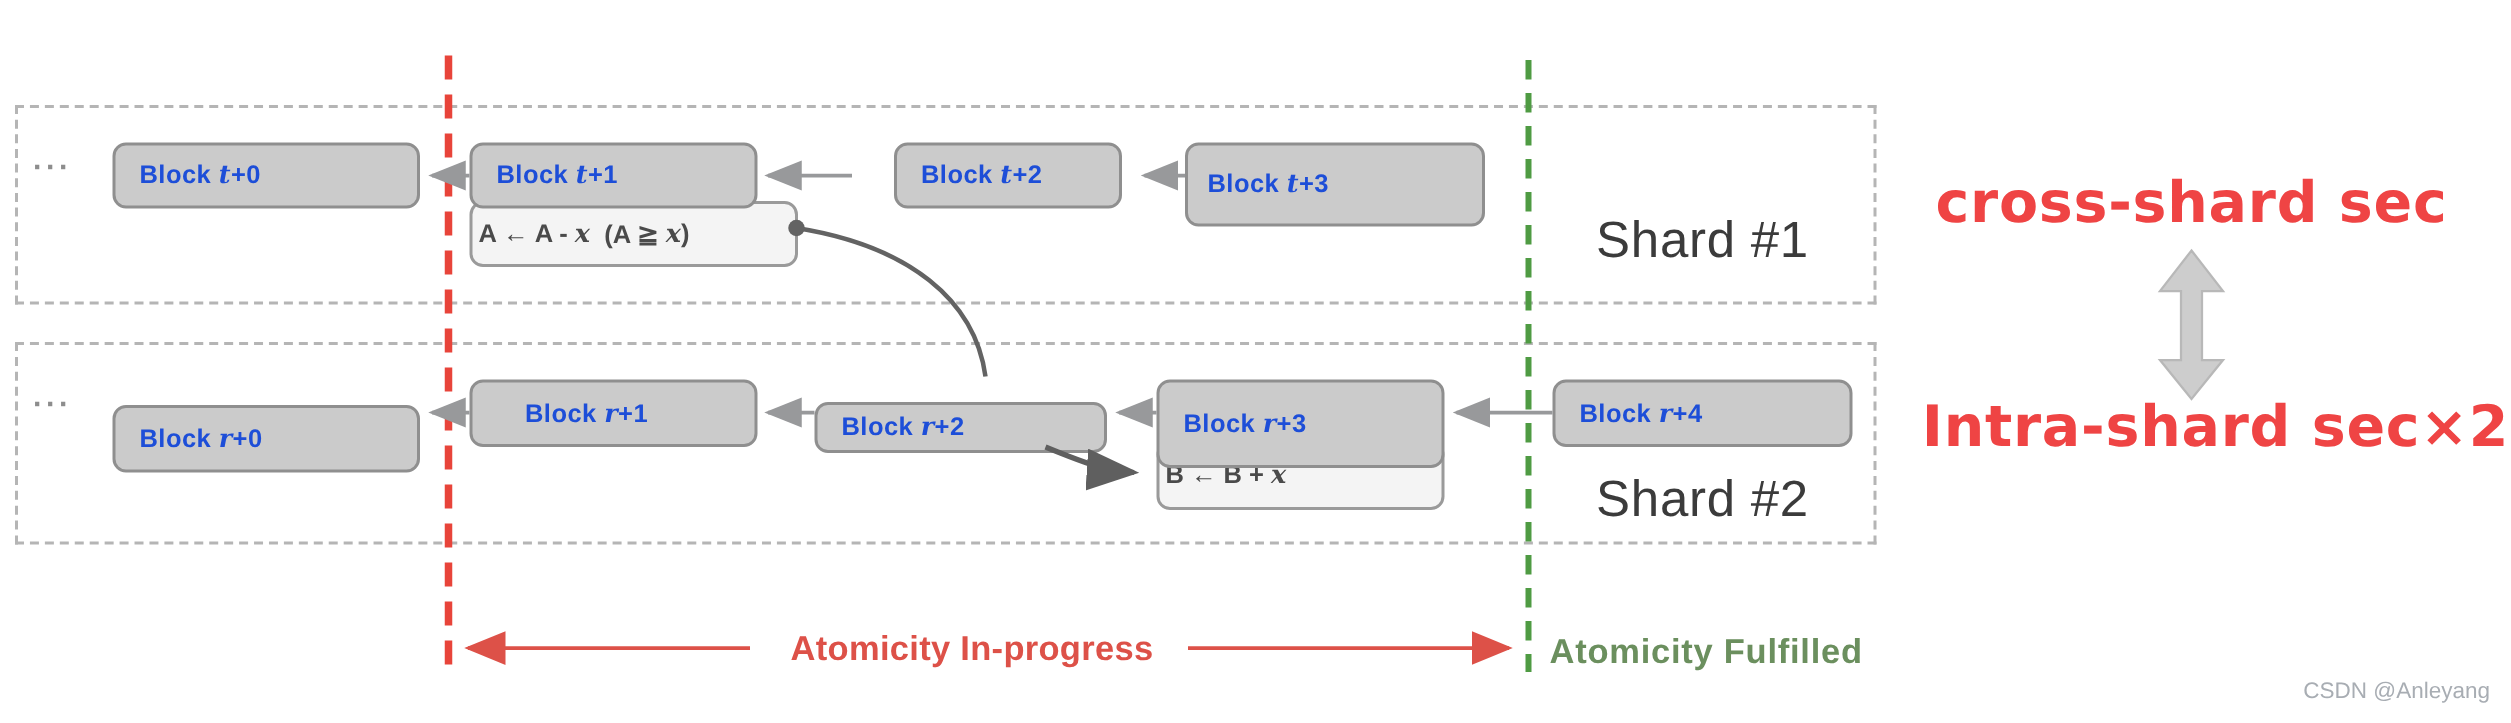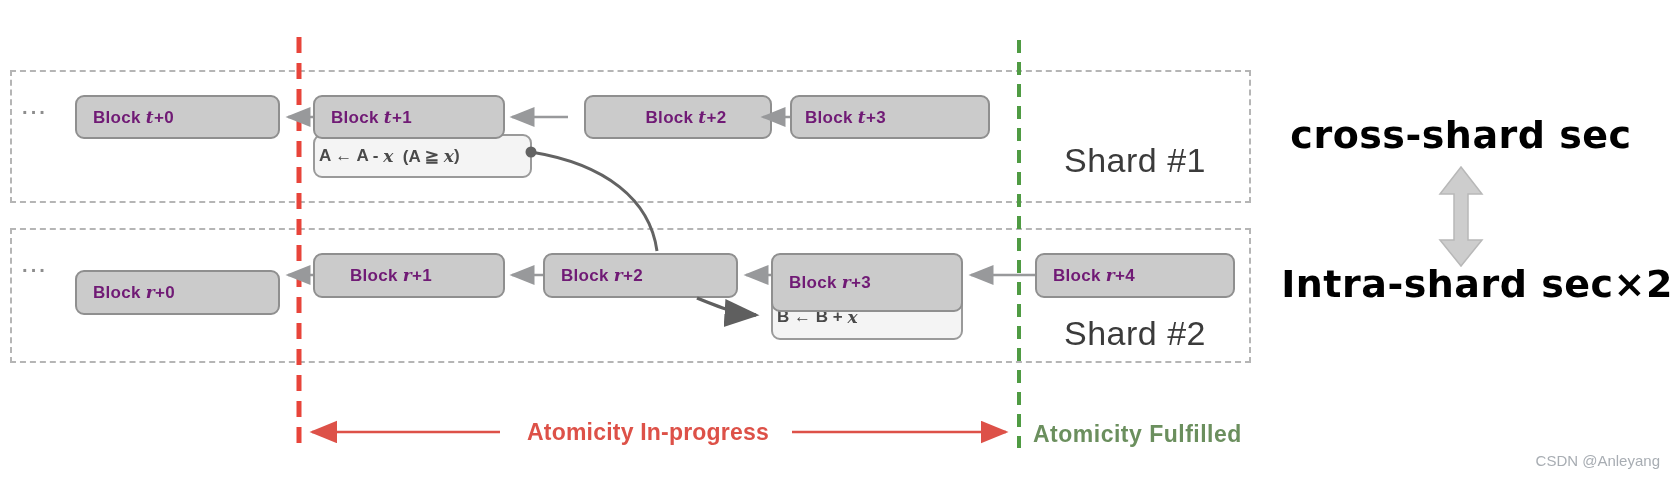--- a/index.html
+++ b/index.html
@@ -7,21 +7,21 @@
     position:relative;width:1674px;height:482px;background:#ffffff;
     font-family:"Liberation Sans",sans-serif;overflow:hidden;
   }
   .shard-box{
     position:absolute;border:2px dashed #b5b5b5;background:transparent;z-index:1;
   }
   .block{
     position:absolute;background:#cbcbcb;border:2px solid #8f8f8f;border-radius:9px;
     display:flex;align-items:center;padding-left:16px;box-sizing:border-box;z-index:3;
   }
-  .blk-label{color:#701a75;font-size:17px;font-weight:700;letter-spacing:.3px;}
+  .blk-label{color:#1d4ed8;font-size:17px;font-weight:700;letter-spacing:.3px;}
   .blk-prefix{margin-right:5px;}
   .blk-var{font-family:"DejaVu Serif",serif;font-style:italic;font-weight:700;}
   .note{
     position:absolute;background:#f4f4f4;border:2px solid #9a9a9a;border-radius:9px;
     display:flex;align-items:center;padding-left:4px;box-sizing:border-box;z-index:2;
   }
   .note-text{color:#4a4a4a;font-size:17px;font-weight:700;white-space:pre;}
   .note-x{font-family:"DejaVu Serif",serif;font-style:italic;font-weight:700;color:#4a4a4a;font-size:17px;white-space:pre;}
   .ellipsis{
     position:absolute;color:#8d8d8d;font-size:20px;font-weight:700;letter-spacing:2px;z-index:3;
@@ -31,21 +31,21 @@
     font-weight:400;z-index:3;letter-spacing:.5px;
   }
   .progress-label{
     position:absolute;color:#dd5148;font-size:23px;font-weight:700;z-index:4;
     width:300px;text-align:center;letter-spacing:.2px;
   }
   .fulfilled-label{
     position:absolute;color:#6b8f5e;font-size:23px;font-weight:700;z-index:4;letter-spacing:.5px;
   }
   .hand-red{
-    position:absolute;color:#000000;font-size:38px;font-weight:700;z-index:4;
+    position:absolute;color:#ef4444;font-size:38px;font-weight:700;z-index:4;
     width:394px;text-align:center;font-family:"DejaVu Sans",sans-serif;letter-spacing:.5px;
   }
   .watermark{
     position:absolute;right:14px;top:452px;color:#a8adb3;font-size:15px;z-index:4;
   }
   .overlay{position:absolute;left:0;top:0;z-index:5;pointer-events:none;}
 </style>
 </head>
 <body>
 
@@ -55,24 +55,24 @@
   <div class="shard-box" style="left:10px;top:228px;width:1237px;height:131px;"></div>
 
   <div class="ellipsis" style="left:22px;top:101px;">···</div>
 
   <div class="block" style="left:75px;top:95px;width:205px;height:44px;">
     <span class="blk-label"><span class="blk-prefix">Block</span><span class="blk-var">t</span><span>+0</span></span>
   </div>
   <div class="block" style="left:313px;top:95px;width:192px;height:44px;">
     <span class="blk-label"><span class="blk-prefix">Block</span><span class="blk-var">t</span><span>+1</span></span>
   </div>
-  <div class="block" style="left:584px;top:95px;width:188px;height:44px;justify-content:center;">
+  <div class="block" style="left:596px;top:95px;width:152px;height:44px;">
     <span class="blk-label"><span class="blk-prefix">Block</span><span class="blk-var">t</span><span>+2</span></span>
   </div>
-  <div class="block" style="left:790px;top:95px;width:200px;height:44px;padding-left:13px;">
+  <div class="block" style="left:790px;top:95px;width:200px;height:56px;padding-left:13px;">
     <span class="blk-label"><span class="blk-prefix">Block</span><span class="blk-var">t</span><span>+3</span></span>
   </div>
 
   <div class="note" style="left:313px;top:134px;width:219px;height:44px;">
     <span class="note-text">A ← A - </span>
       <span class="note-x">x</span>
       <span class="note-text">  (A ≧ </span>
       <span class="note-x">x</span>
       <span class="note-text">)</span>
   </div>
@@ -80,21 +80,21 @@
   <div class="shard-label" style="left:1035px;top:141px;">Shard #1</div>
 
   <div class="ellipsis" style="left:22px;top:259px;">···</div>
 
   <div class="block" style="left:75px;top:270px;width:205px;height:45px;">
     <span class="blk-label"><span class="blk-prefix">Block</span><span class="blk-var">r</span><span>+0</span></span>
   </div>
   <div class="block" style="left:313px;top:253px;width:192px;height:45px;padding-left:35px;">
     <span class="blk-label"><span class="blk-prefix">Block</span><span class="blk-var">r</span><span>+1</span></span>
   </div>
-  <div class="block" style="left:543px;top:253px;width:195px;height:45px;">
+  <div class="block" style="left:543px;top:268px;width:195px;height:34px;">
     <span class="blk-label"><span class="blk-prefix">Block</span><span class="blk-var">r</span><span>+2</span></span>
   </div>
   <div class="block" style="left:771px;top:253px;width:192px;height:59px;">
     <span class="blk-label"><span class="blk-prefix">Block</span><span class="blk-var">r</span><span>+3</span></span>
   </div>
   <div class="block" style="left:1035px;top:253px;width:200px;height:45px;">
     <span class="blk-label"><span class="blk-prefix">Block</span><span class="blk-var">r</span><span>+4</span></span>
   </div>
 
   <div class="note" style="left:771px;top:294px;width:192px;height:46px;">

